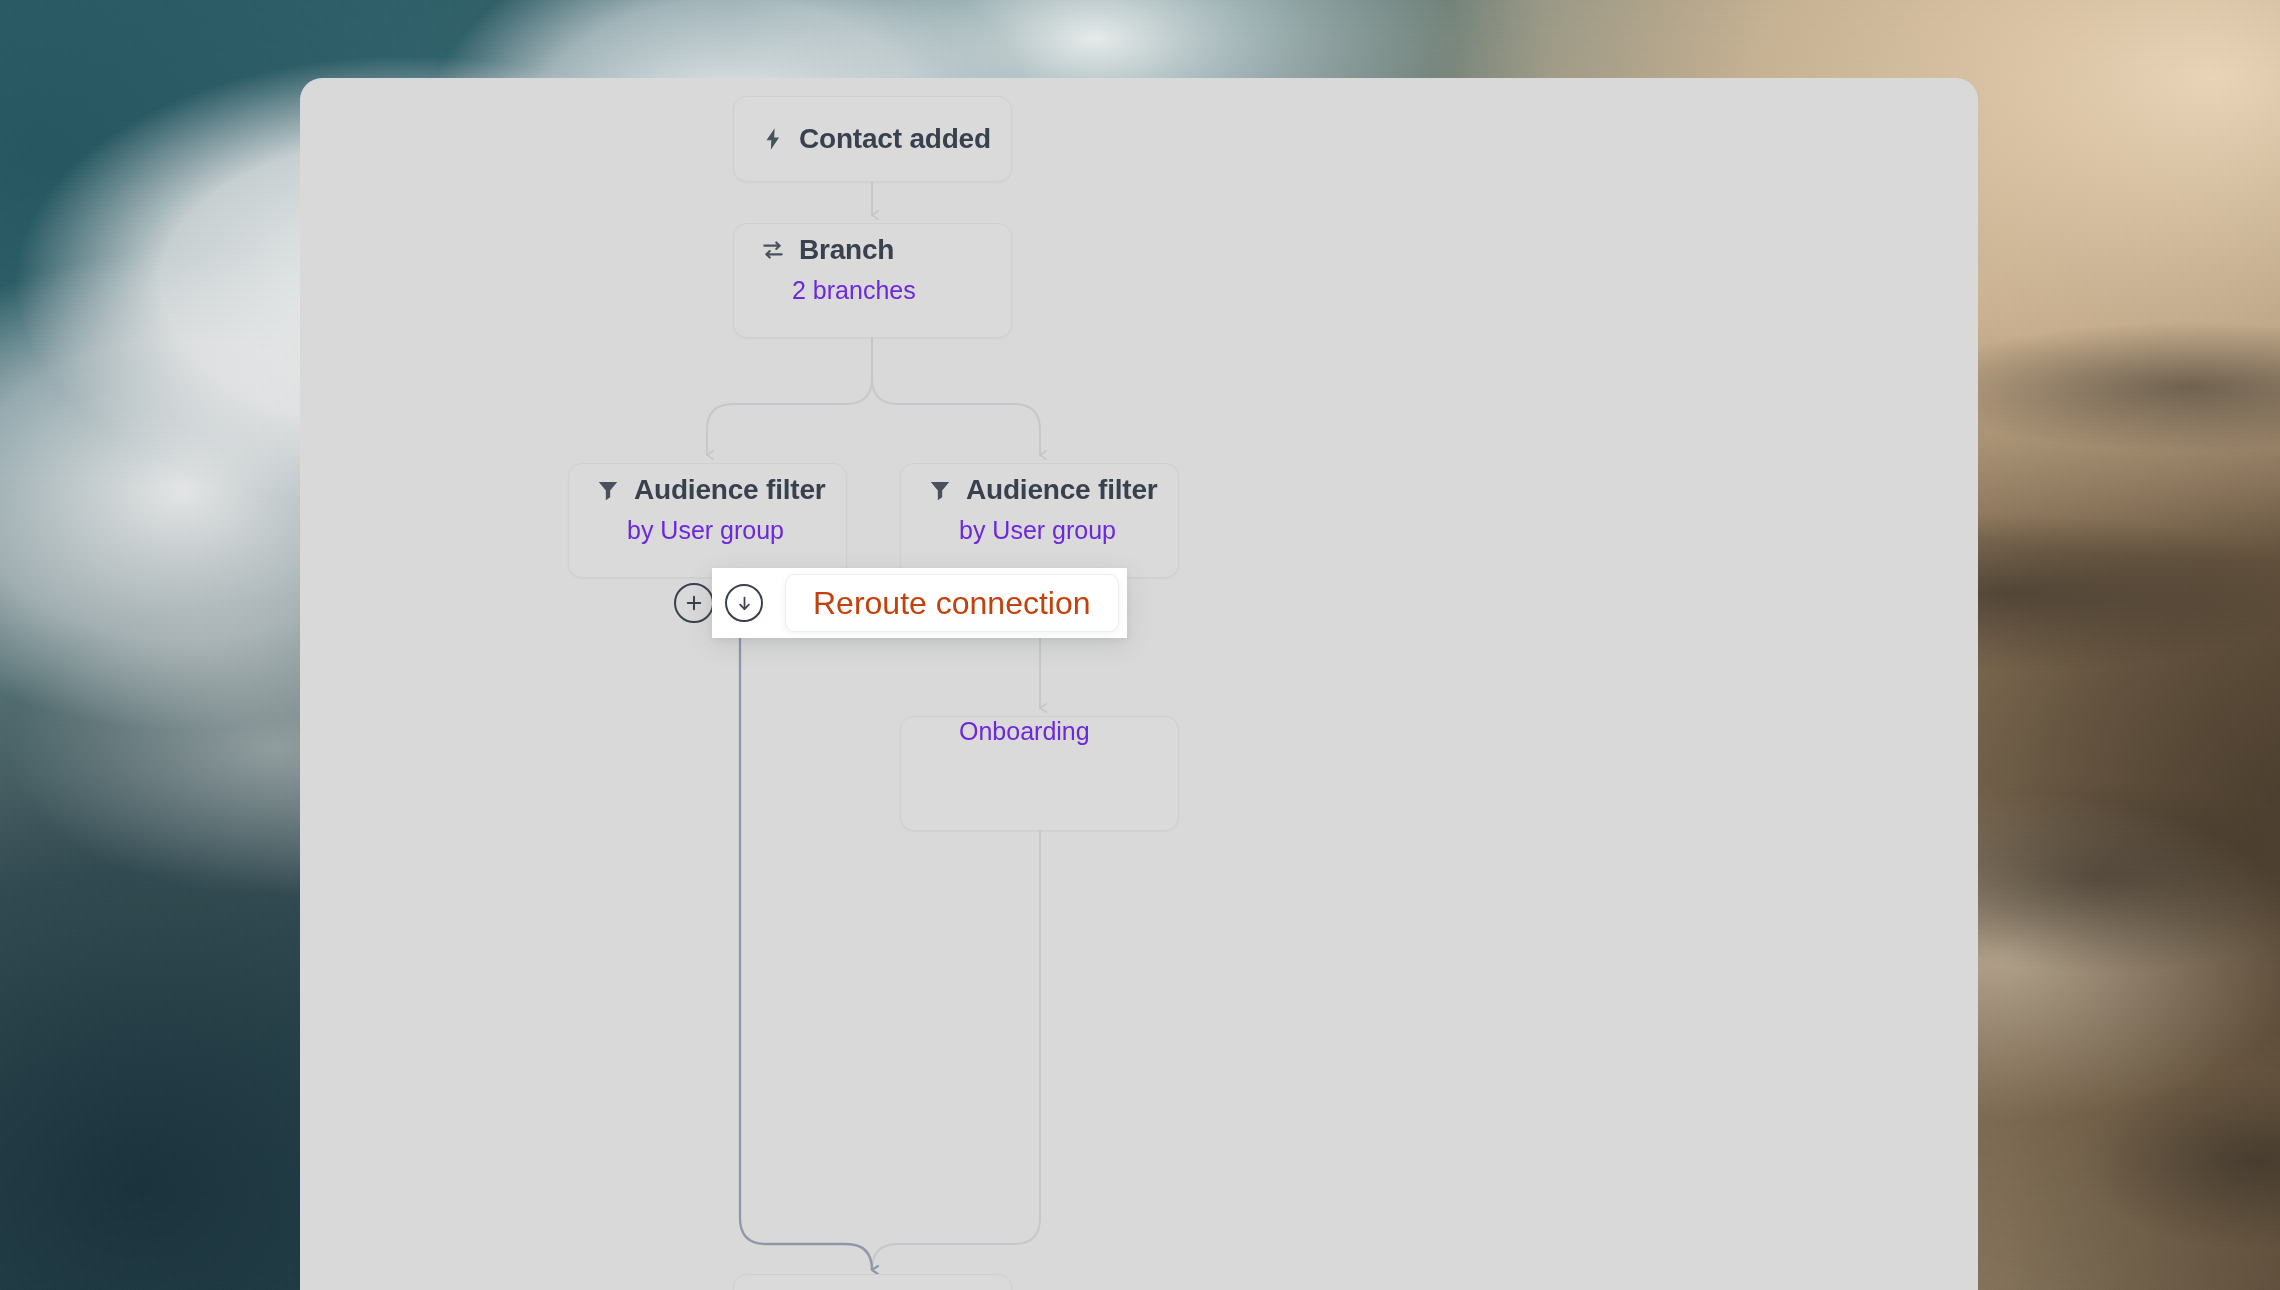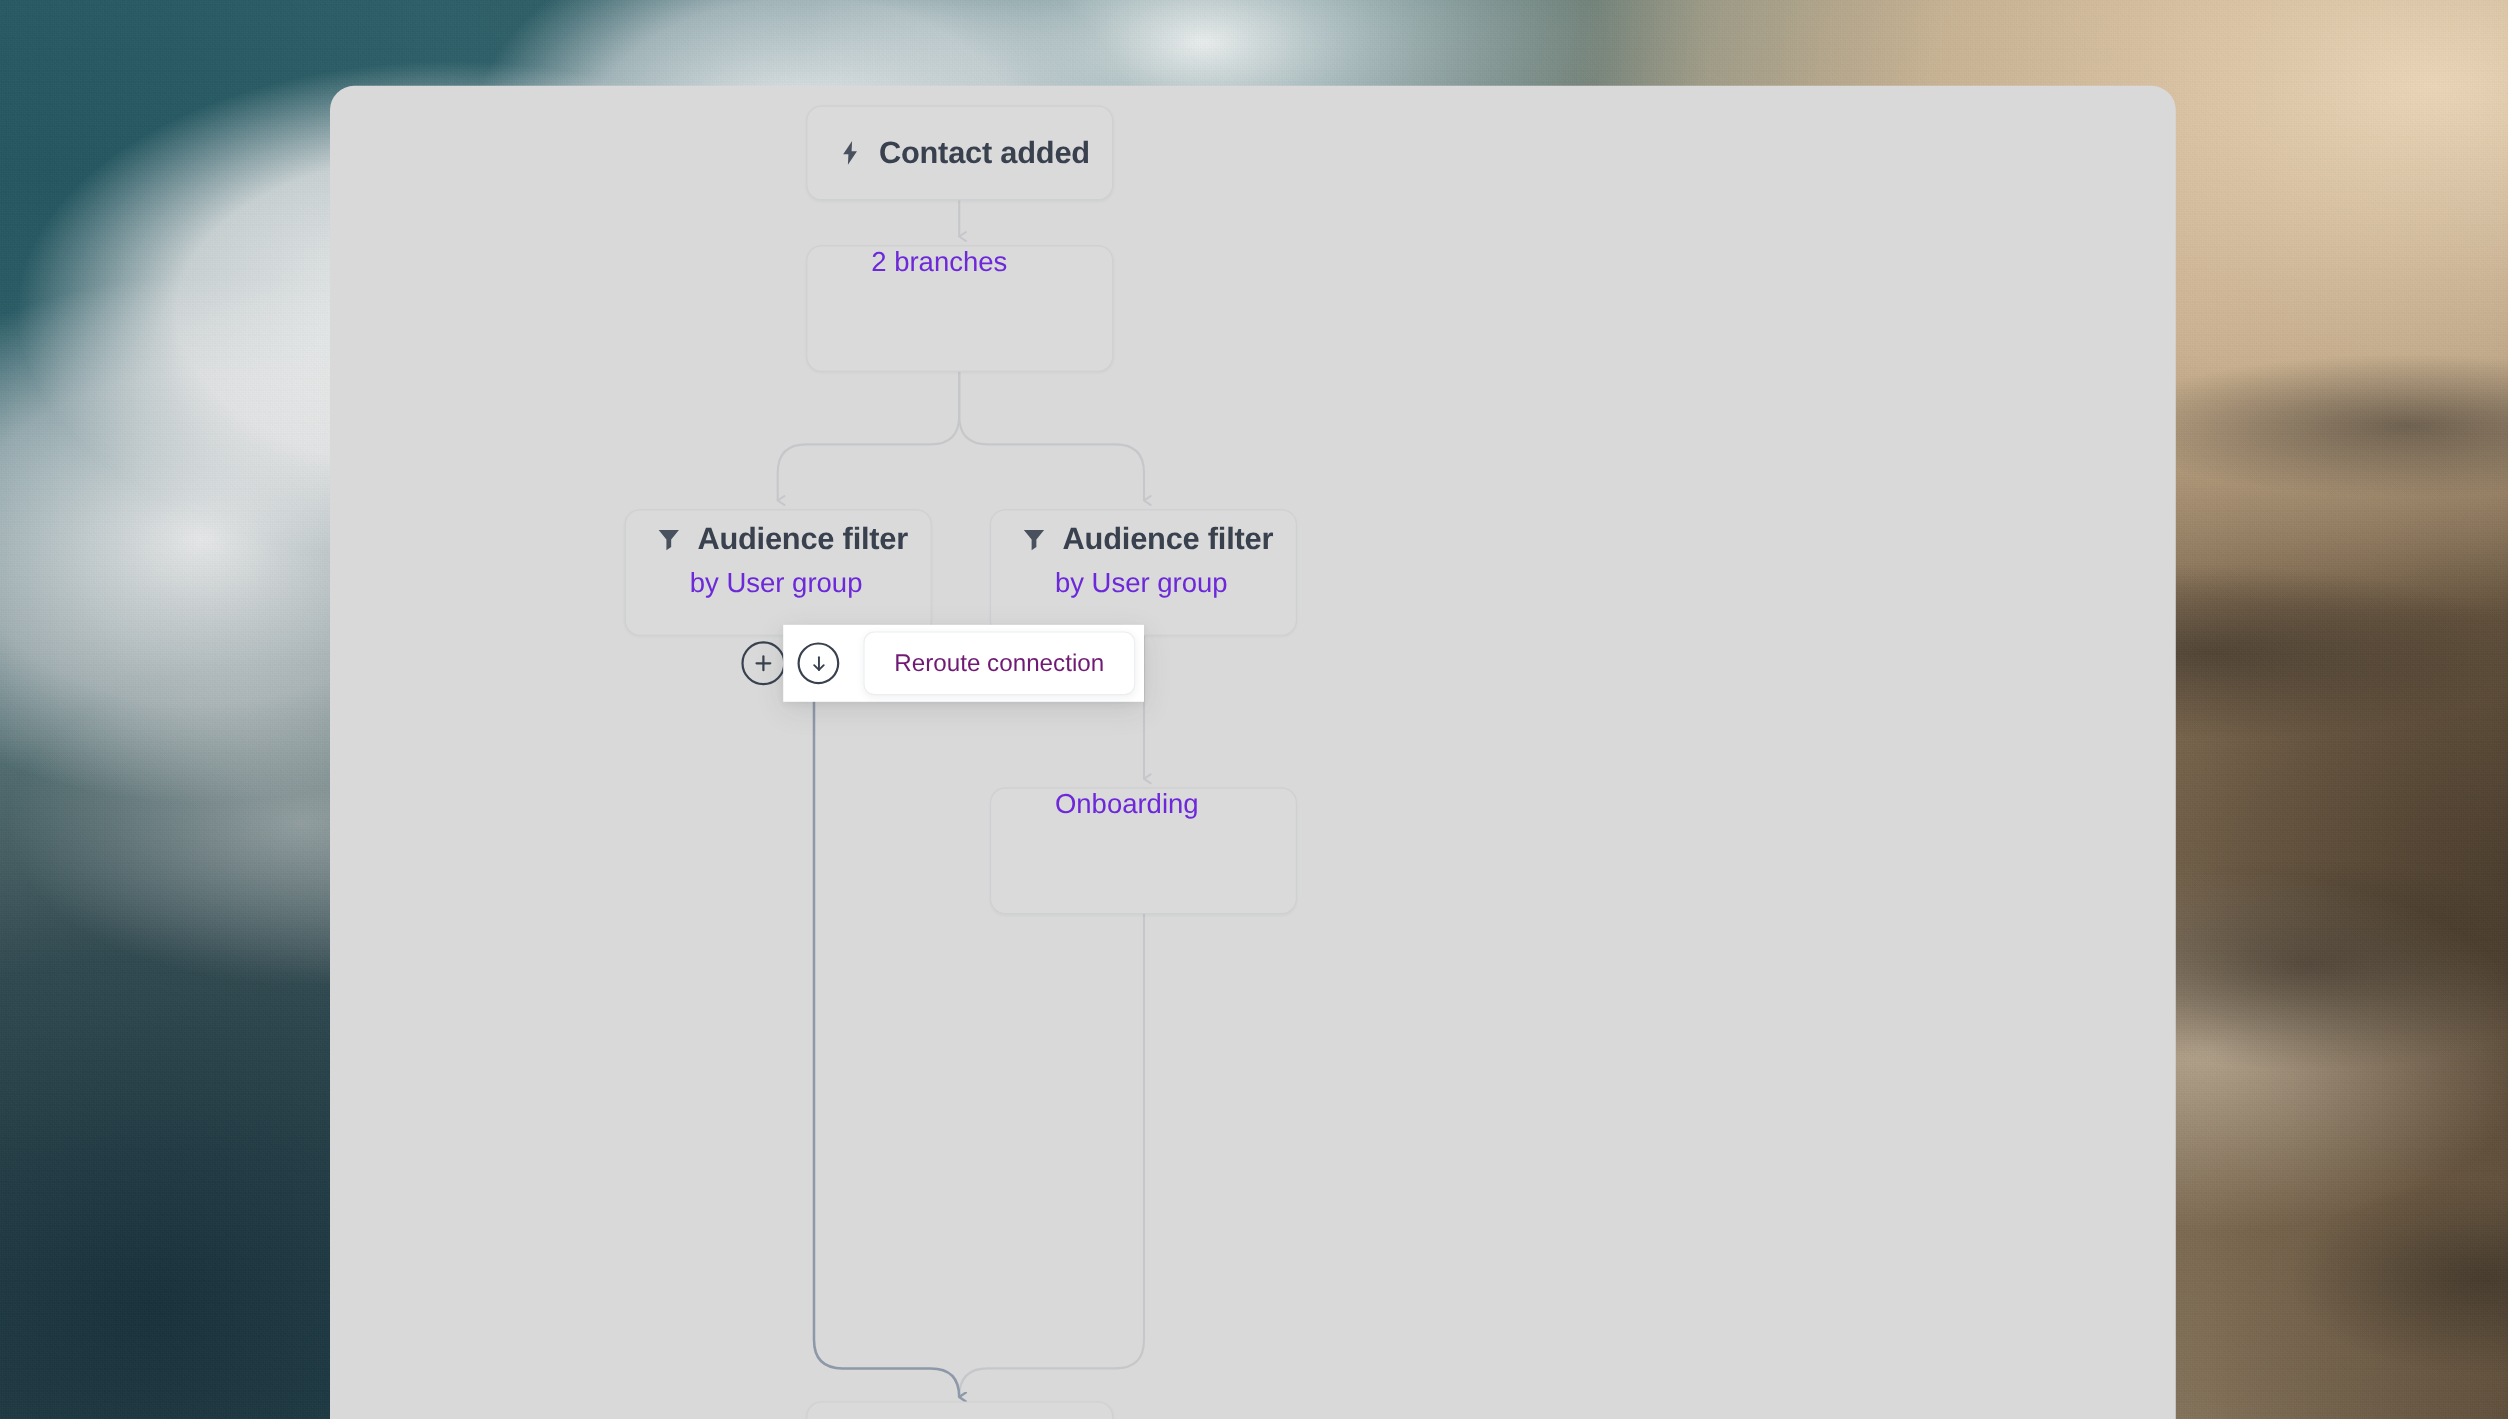--- a/index.html
+++ b/index.html
@@ -149,22 +149,22 @@
     margin-left: 22px;
     height: 58px;
     display: flex; align-items: center;
     padding: 0 27px;
     background: #ffffff;
     border: 1.4px solid #eceef1;
     border-radius: 10px;
     box-shadow: 0 2px 7px rgba(60,66,78,0.07);
   }
   #reroute-tooltip-label {
-    font-size: 22px;
-    color: #701a75;
+    font-size: 32px;
+    color: #c2410c;
     white-space: nowrap;
   }
 </style>
 </head>
 <body>
 
 <div id="backdrop">
   <div class="bg-layer" id="bg-teal"></div>
   <div class="bg-layer" id="bg-gold"></div>
   <div class="bg-layer" id="bg-clouds"></div>
@@ -202,20 +202,31 @@
       <span class="node-ico">
         <svg viewBox="0 0 24 24" fill="currentColor" aria-hidden="true">
           <path d="M13.5 2 L6 13.2 h4.4 L10 22 l7.6 -11.4 h-4.5 z"></path>
         </svg>
       </span>
       <span class="node-title">Contact added</span>
     </div>
   </div>
 
   <div class="node" id="node-branch">
+    <div class="node-header">
+      <span class="node-ico">
+        <svg viewBox="0 0 24 24" fill="none" stroke="currentColor" stroke-width="2" stroke-linecap="round" stroke-linejoin="round" aria-hidden="true">
+          <path d="M4 8 h14"></path>
+            <path d="M15 5 l3 3 -3 3"></path>
+          <path d="M20 16 H6"></path>
+            <path d="M9 13 l-3 3 3 3"></path>
+        </svg>
+      </span>
+      <span class="node-title">Branch</span>
+    </div>
     <div class="node-sub">2 branches</div>
   </div>
 
   <div class="node" id="node-filter-left">
     <div class="node-header">
       <span class="node-ico">
         <svg viewBox="0 0 24 24" fill="currentColor" aria-hidden="true">
           <path d="M3.5 4.5 h17 L14 12.4 v6.4 l-4 2.6 v-9 z"></path>
         </svg>
       </span>

